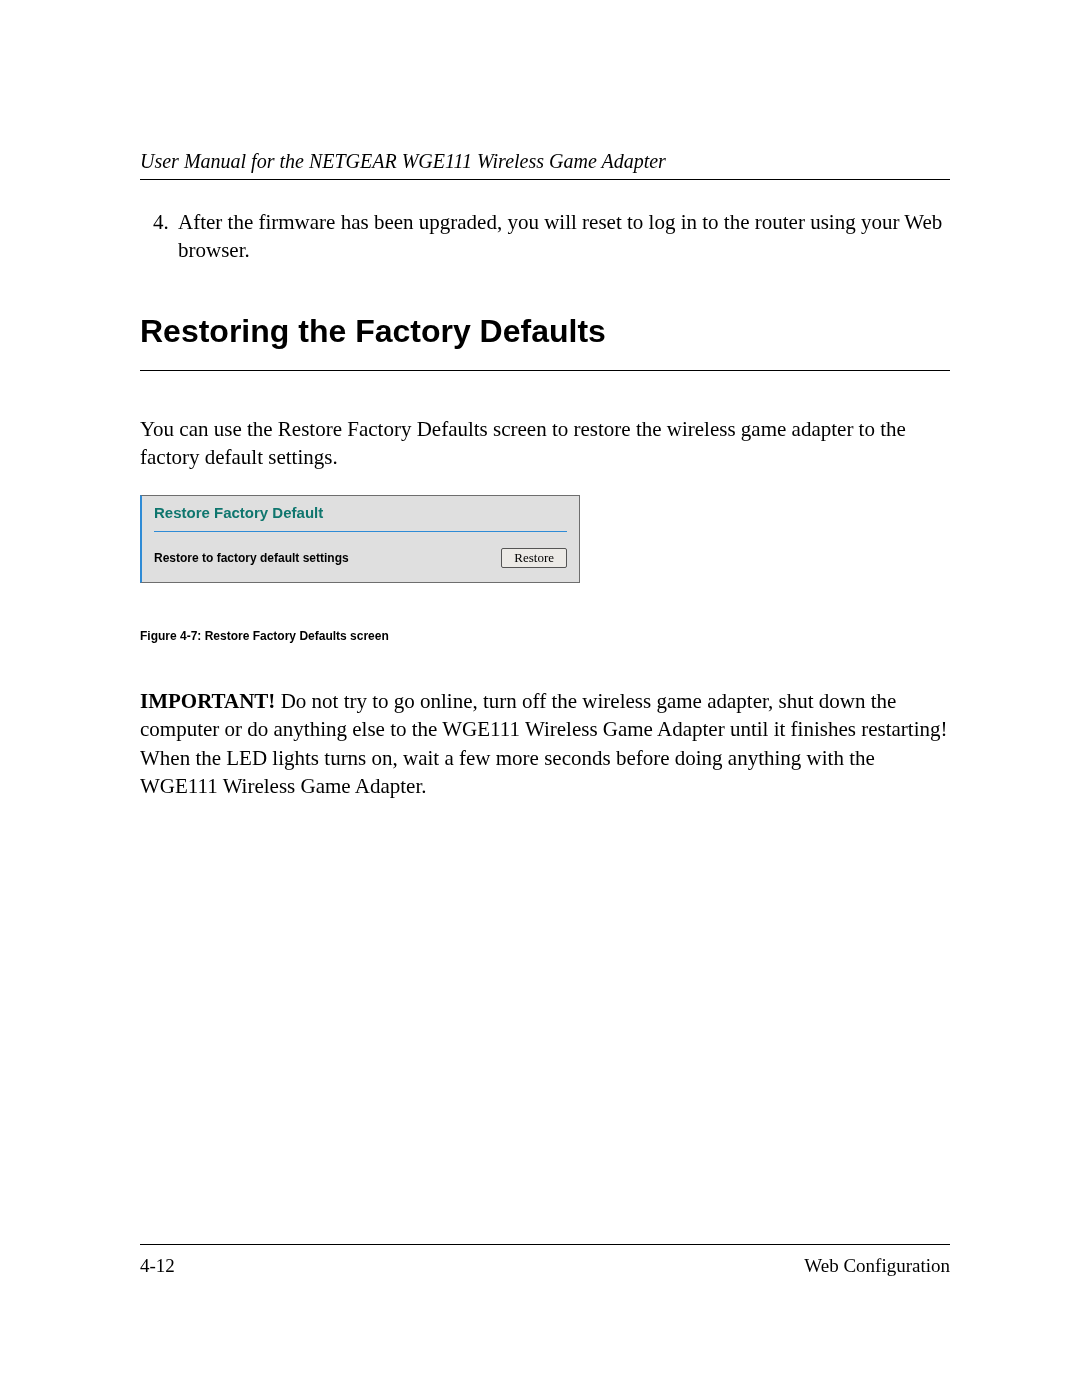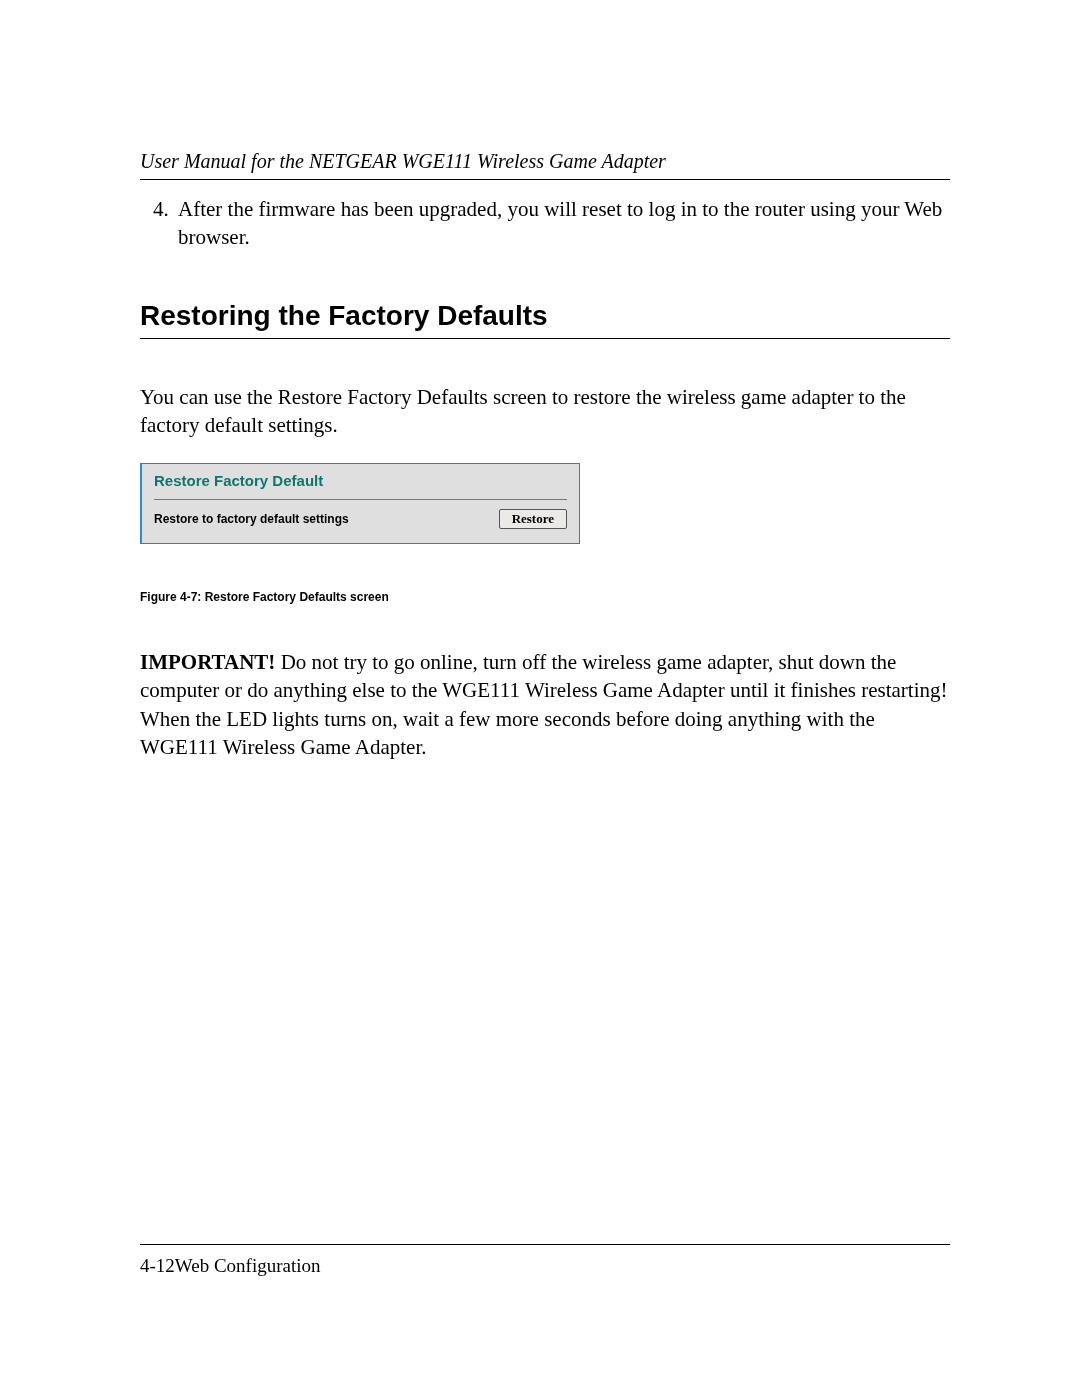--- a/index.html
+++ b/index.html
@@ -16,37 +16,37 @@
     box-sizing: border-box;
     width: 1080px;
     height: 1397px;
     padding: 150px 130px 0 140px;
   }
   .running-head {
     font-style: italic;
     font-size: 20px;
     padding-bottom: 6px;
     border-bottom: 1.5px solid #000;
-    margin-bottom: 15px;
+    margin-bottom: 28px;
   }
   .ol-continued {
     margin: 0 0 36px 0;
     padding-left: 34px;
     font-size: 21px;
     line-height: 1.35;
   }
   .ol-continued li {
     padding-left: 4px;
   }
   h2.section {
     font-family: Arial, Helvetica, sans-serif;
     font-weight: bold;
-    font-size: 28px;
+    font-size: 32px;
     margin: 48px 0 4px 0;
-    padding-bottom: 6px;
+    padding-bottom: 20px;
     border-bottom: 1.5px solid #000;
   }
   p.body {
     font-size: 21px;
     line-height: 1.35;
     margin: 44px 0 0 0;
   }
   .figure-wrap {
     margin: 24px 0 0 0;
   }
@@ -63,52 +63,52 @@
     color: #0f766e;
     font-weight: bold;
     font-size: 15px;
     padding-bottom: 10px;
     border-bottom: 1px solid #2e8bd6;
   }
   .panel-row {
     display: flex;
     align-items: center;
     justify-content: space-between;
-    margin-top: 9px;
+    margin-top: 16px;
   }
   .panel-label {
     font-weight: bold;
     font-size: 12px;
     color: #000;
   }
   .panel-button {
     font-family: "Times New Roman", Times, serif;
     font-size: 13px;
     padding: 1px 12px;
     background: #eceae6;
     border: 1px solid #555;
     border-radius: 2px;
     line-height: 1.2;
-    font-weight: bold;
   }
   .figure-caption {
     font-family: Arial, Helvetica, sans-serif;
     font-weight: bold;
     font-size: 12px;
     margin-top: 46px;
   }
   .footer {
     position: absolute;
     left: 140px;
     right: 130px;
     bottom: 120px;
     border-top: 1.5px solid #000;
     padding-top: 10px;
     font-size: 19px;
     display: flex;
+    justify-content: space-between;
   }
   .important {
     font-weight: bold;
   }
 </style>
 </head>
 <body>
 
 <div class="page">
 

